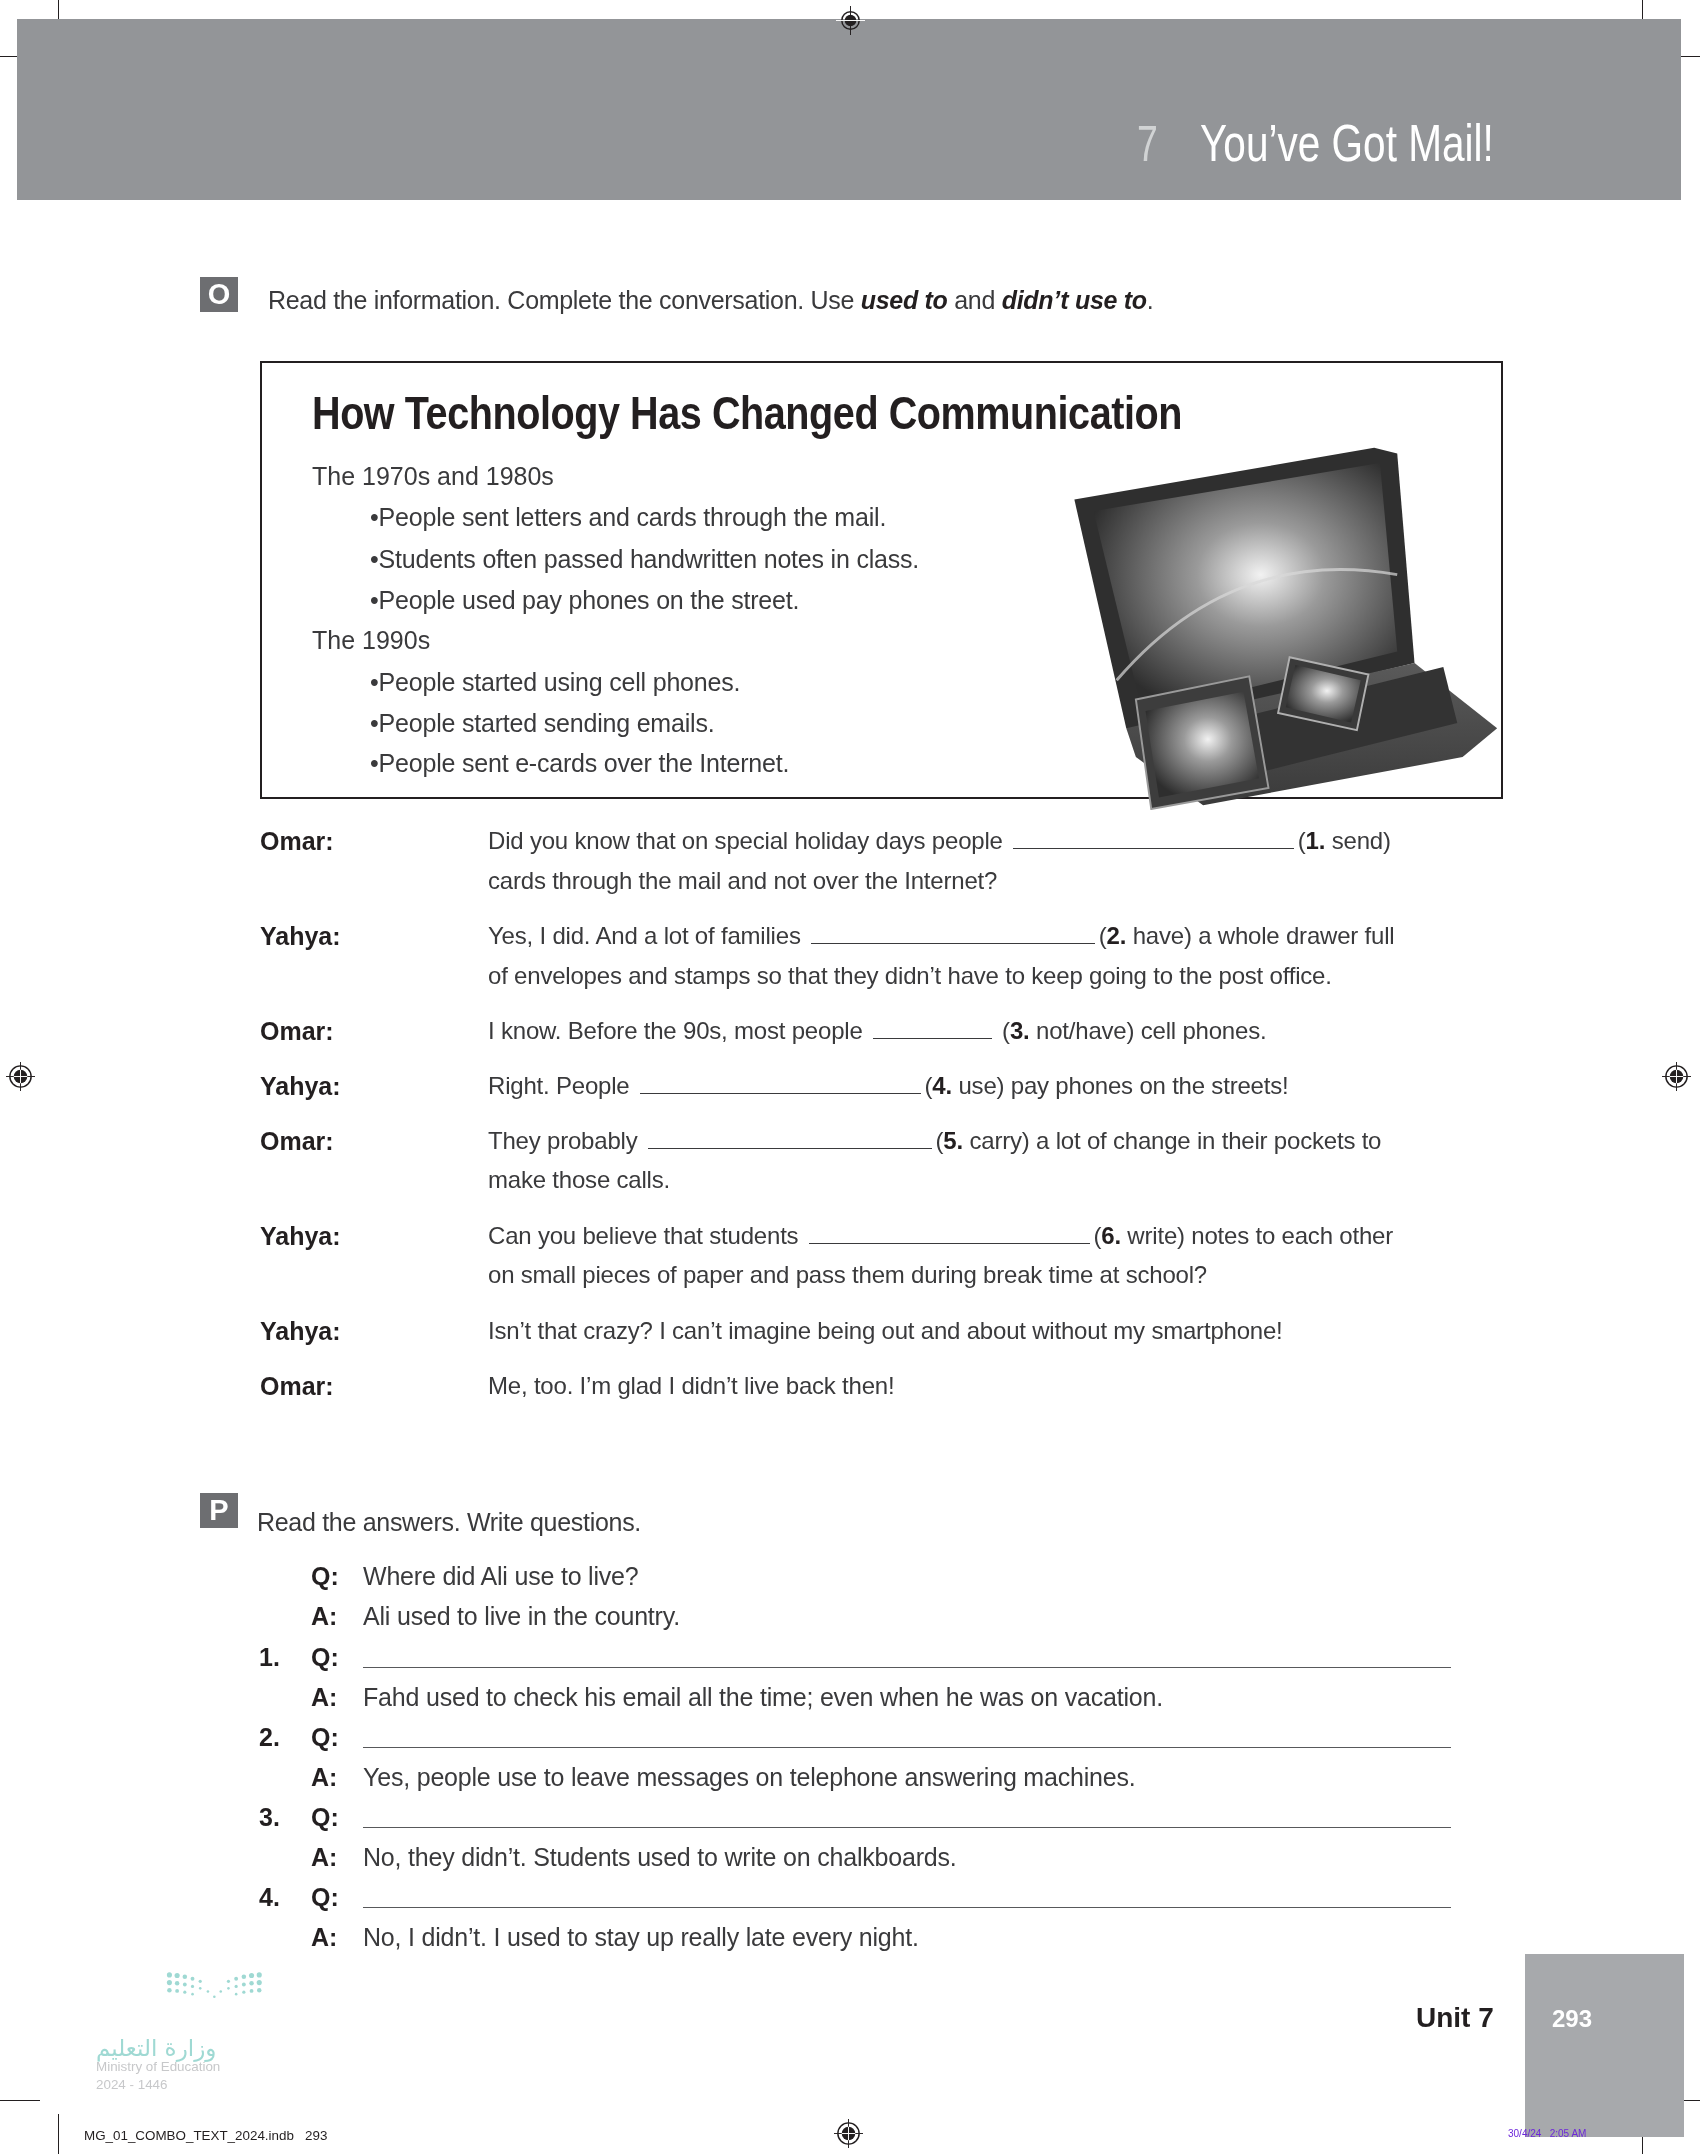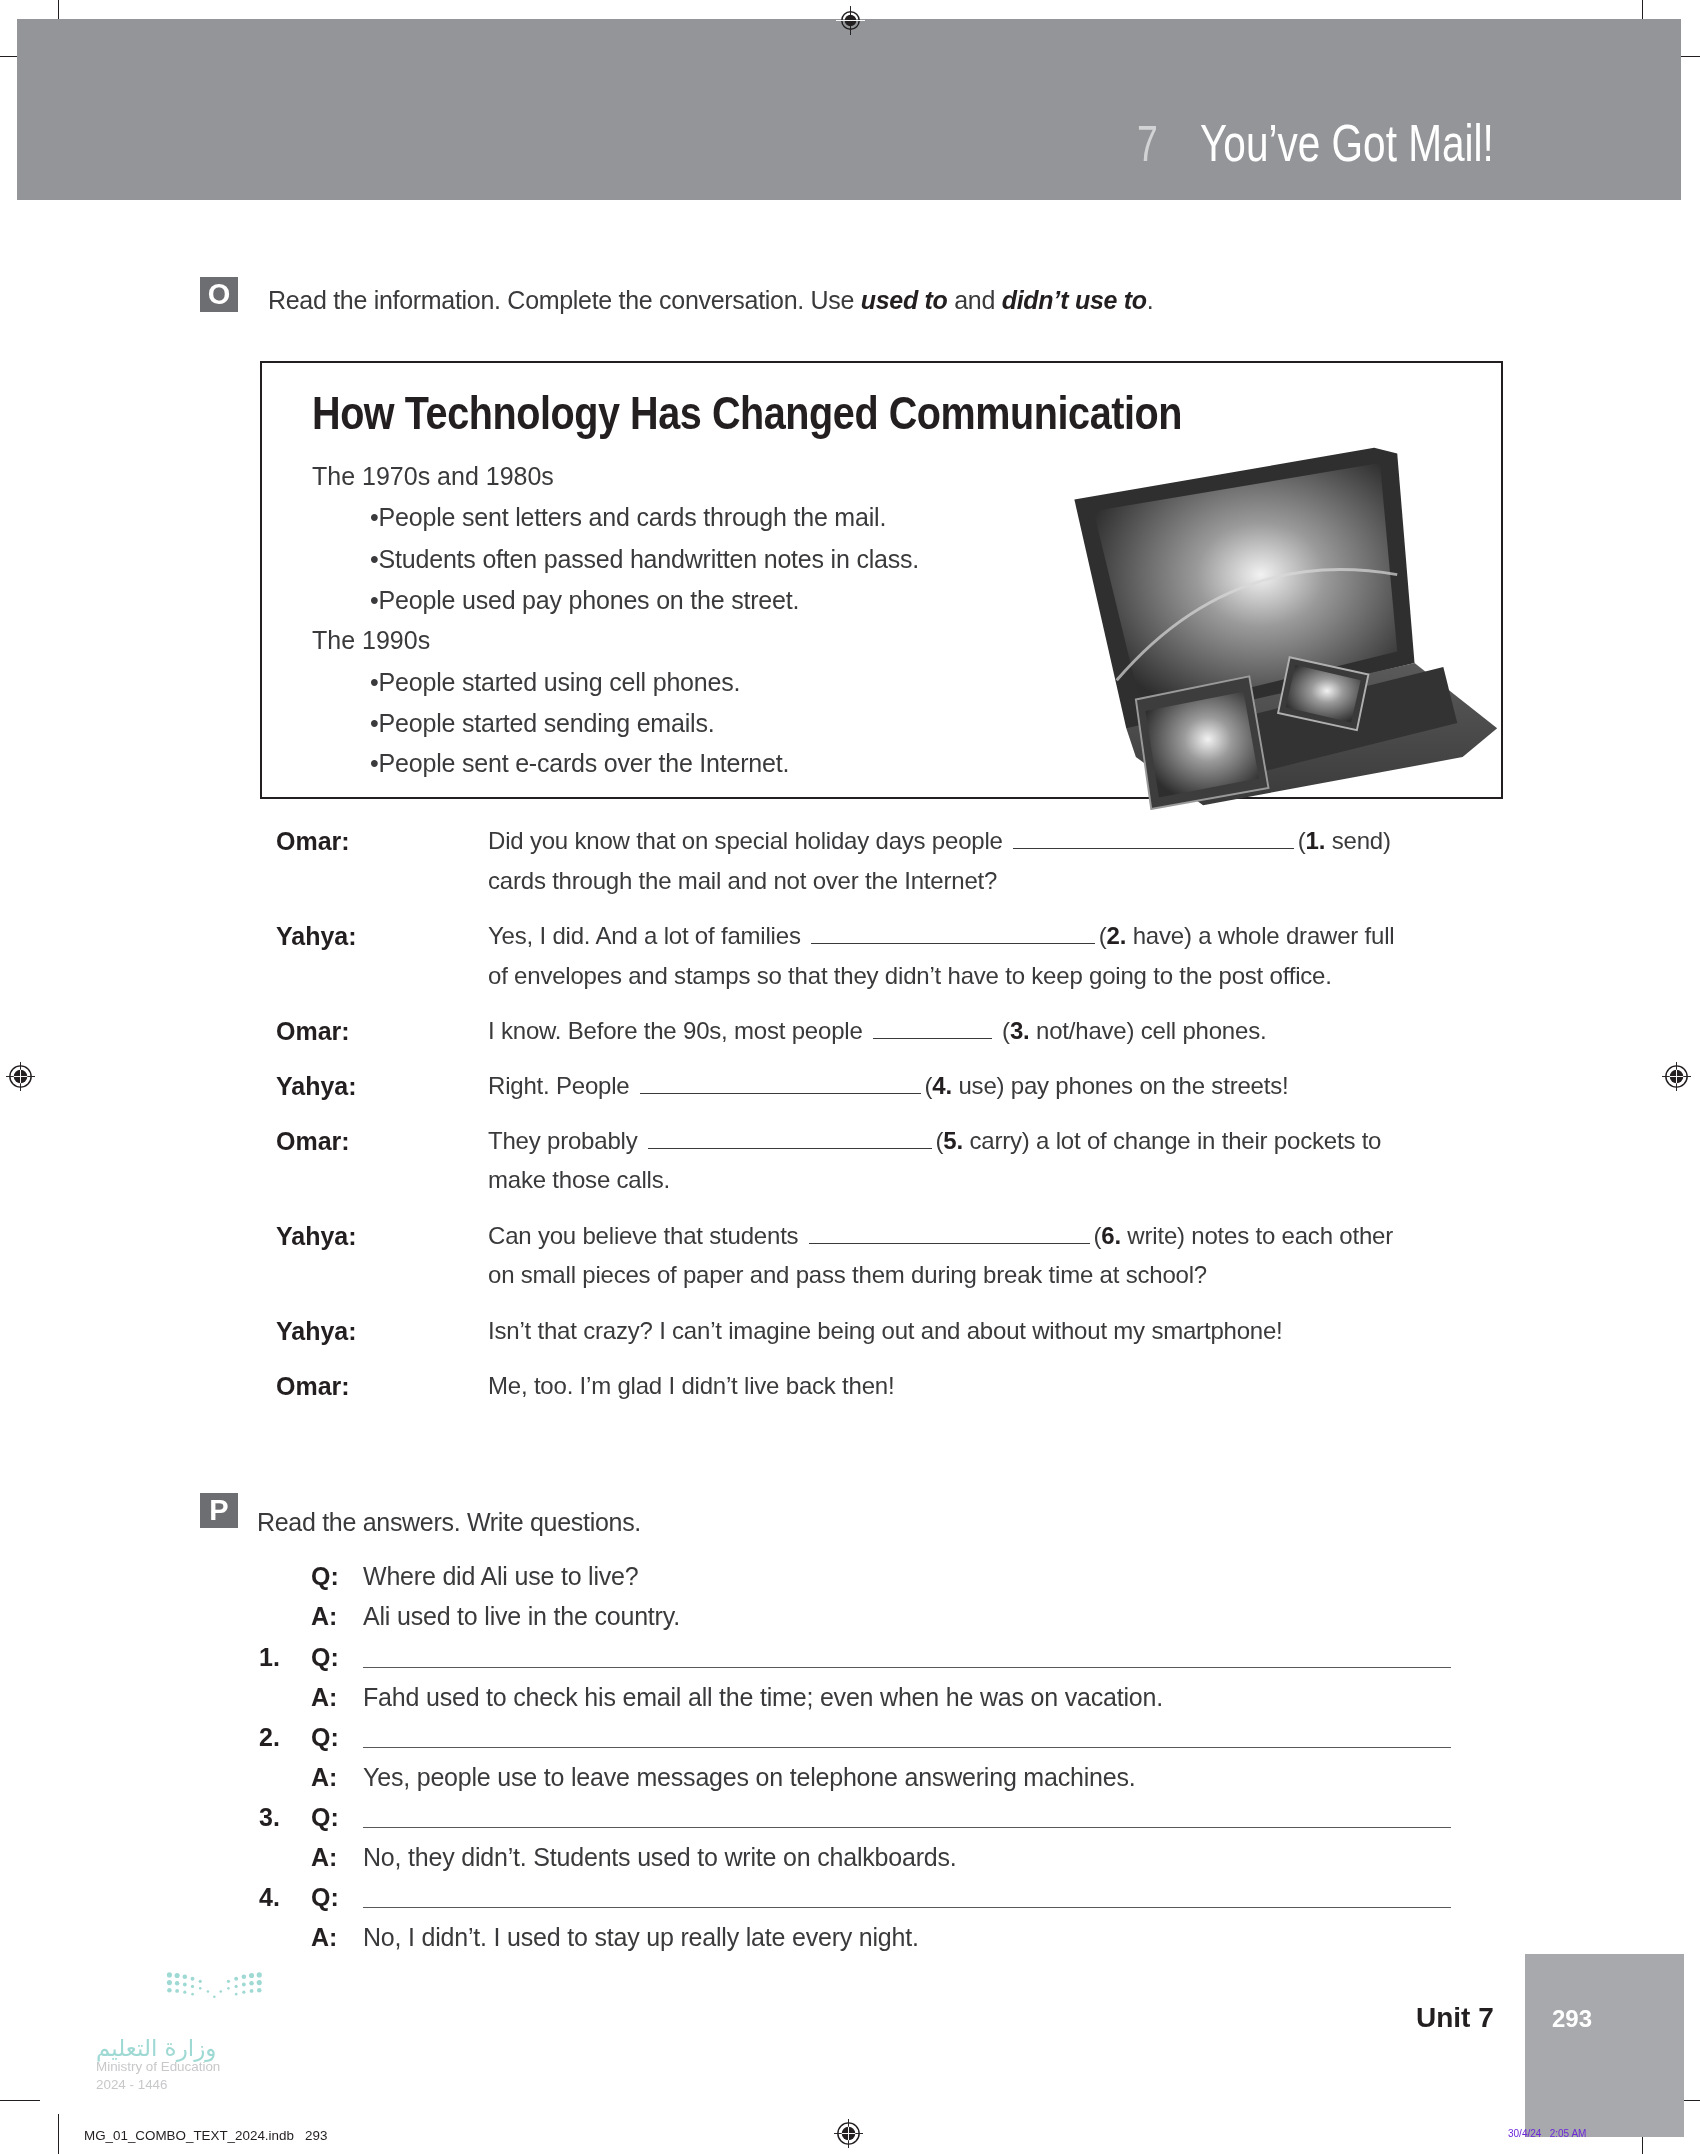--- a/index.html
+++ b/index.html
@@ -23,21 +23,21 @@
 
   
   .info-box { position: absolute; left: 260px; top: 361px; width: 1243px; height: 438px; border: 2.9px solid #231f20; }
   .info-title { position: absolute; left: 50px; top: 23px; font-size: 46px; font-weight: bold; color: #231f20; white-space: nowrap; transform: scaleX(0.86); transform-origin: left; letter-spacing: -0.5px; }
   .era { position: absolute; left: 50px; font-size: 25px; color: #3a3a3c; white-space: nowrap; }
   .bullet { position: absolute; left: 108px; font-size: 25px; color: #3a3a3c; white-space: nowrap; letter-spacing: -0.2px; }
   .bullet::before { content: "\2022 "; }
   .device-photo { position: absolute; left: 797px; top: 77px; width: 442px; height: 370px; }
 
   
-  .speaker { position: absolute; left: 260px; font-size: 25px; font-weight: bold; color: #231f20; margin-left: 16px; }
+  .speaker { position: absolute; left: 260px; font-size: 25px; font-weight: bold; color: #231f20; }
   .line { position: absolute; left: 488px; font-size: 24px; color: #3a3a3c; white-space: nowrap; letter-spacing: -0.2px; }
   .blank { display: inline-block; border-bottom: 1.9px solid #3a3a3c; height: 19px; vertical-align: baseline; margin: 0 3.8px; }
   .line b { color: #231f20; }
 
   
   .qa-num { position: absolute; left: 259px; font-size: 25px; font-weight: bold; color: #231f20; }
   .qa-key { position: absolute; left: 311px; font-size: 25px; font-weight: bold; color: #231f20; }
   .qa-text { position: absolute; left: 363px; font-size: 25px; color: #3a3a3c; white-space: nowrap; letter-spacing: -0.2px; }
   .qa-line { position: absolute; left: 363px; width: 1088px; border-bottom: 1.9px solid #58595b; height: 1.9px; }
 

